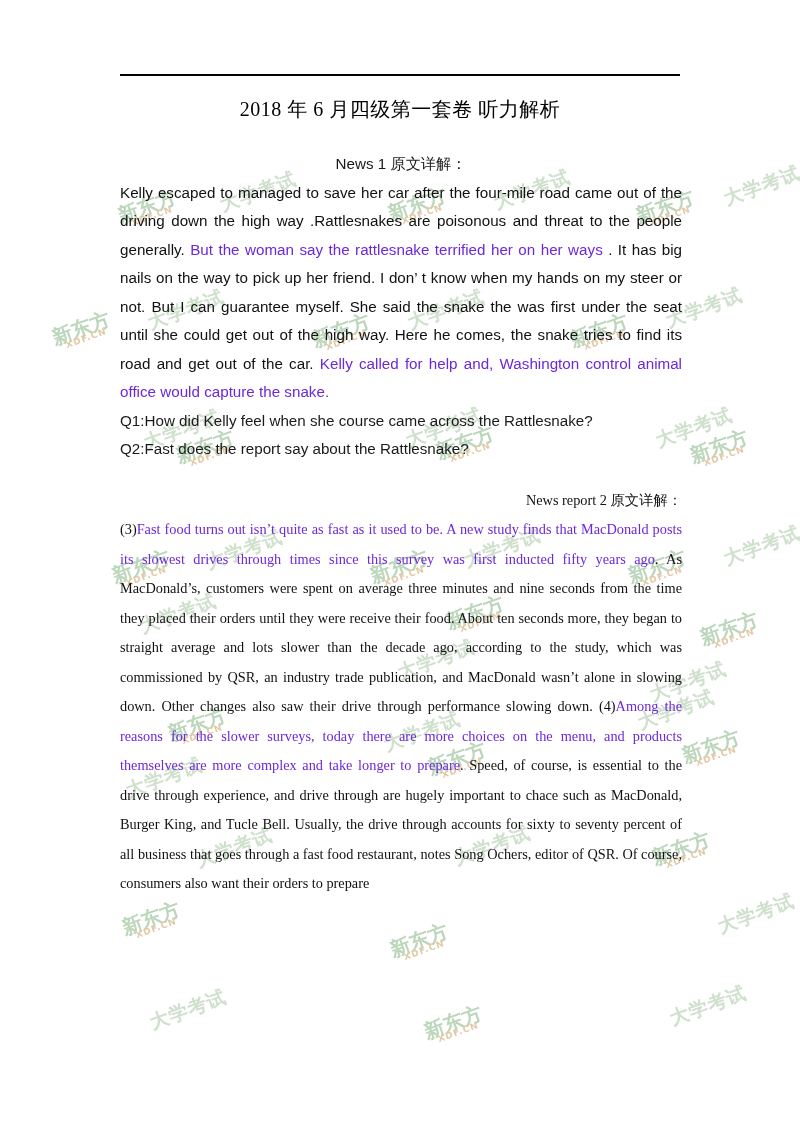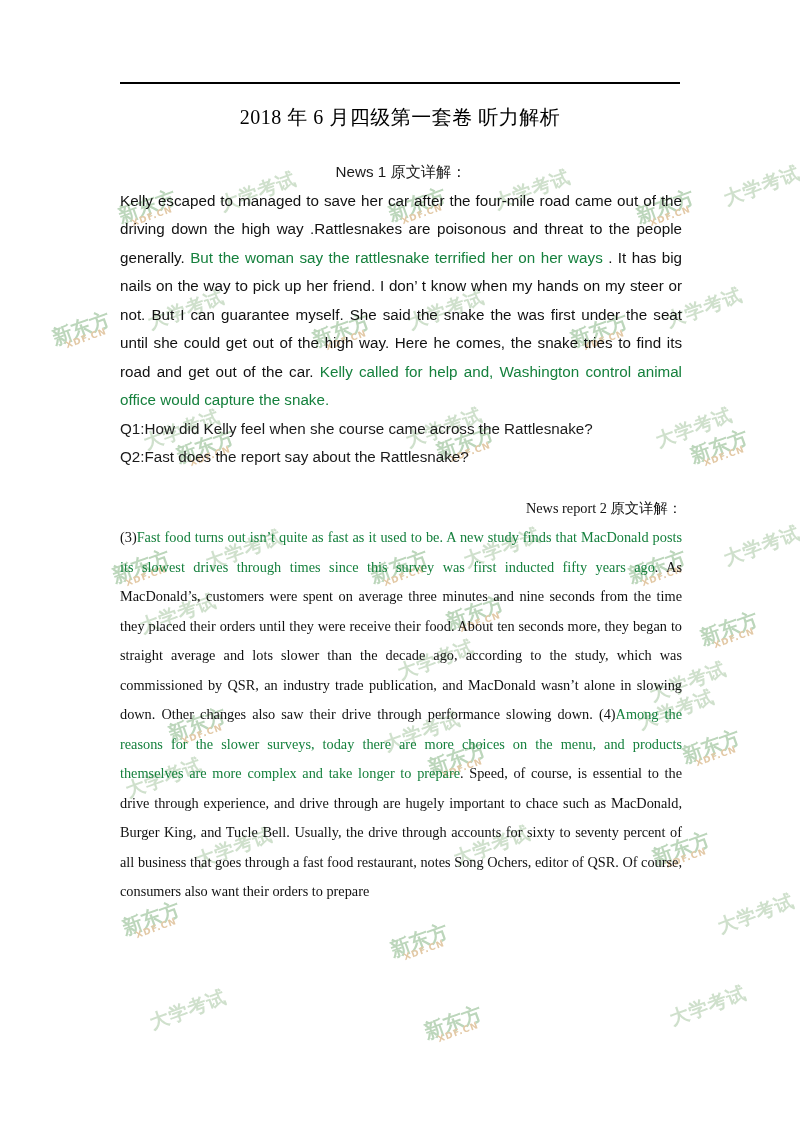--- a/index.html
+++ b/index.html
@@ -54,21 +54,20 @@
     color: #cfe0cc;
     letter-spacing: 1px;
   }
 
   
   .content {
     position: absolute;
     inset: 0;
     z-index: 2;
     padding: 9px;
-    margin-top: 8px;
   }
   .rule {
     position: absolute;
     left: 120px;
     top: 74px;
     width: 560px;
     height: 0;
     border-top: 2px solid #000000;
   }
   .doc-title {
@@ -124,21 +123,21 @@
   }
   .sec-serif .heading {
     text-align: right;
   }
   .sec-serif .para-justified {
     text-align: justify;
     text-justify: inter-word;
     margin: 0;
   }
 
-  .red { color: #15803d; }
+  .red { color: #6d28d9; }
   .black { color: #111111; }
 </style>
 </head>
 <body>
 
 <div class="page">
 
   <div class="watermark-layer">
 
     <div class="wm wm-xdf" style="left:118px; top:196px;">

